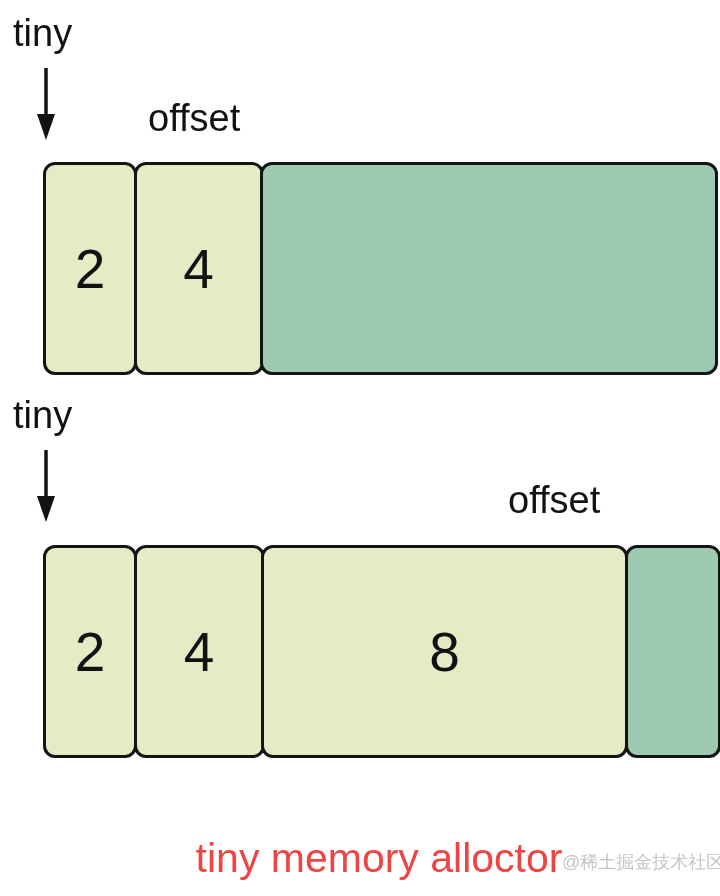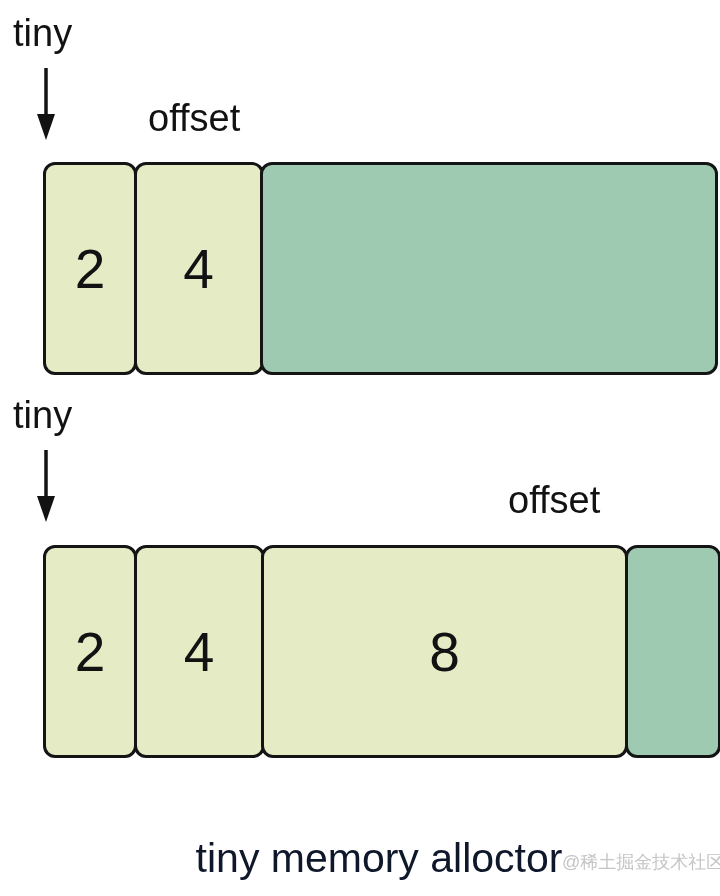--- a/index.html
+++ b/index.html
@@ -71,21 +71,21 @@
   .r2-c3 { width: 367px; }
   .r2-c4 { width: 96px; }
 
   .caption {
     position: absolute;
     left: 50%;
     top: 835px;
     transform: translateX(-50%);
     margin-left: 19px;
     font-size: 41px;
-    color: #0f172a;
+    color: #ef4444;
     white-space: nowrap;
   }
   .watermark {
     position: absolute;
     left: 562px;
     top: 850px;
     font-size: 18px;
     color: #c5c5c5;
     white-space: nowrap;
   }

